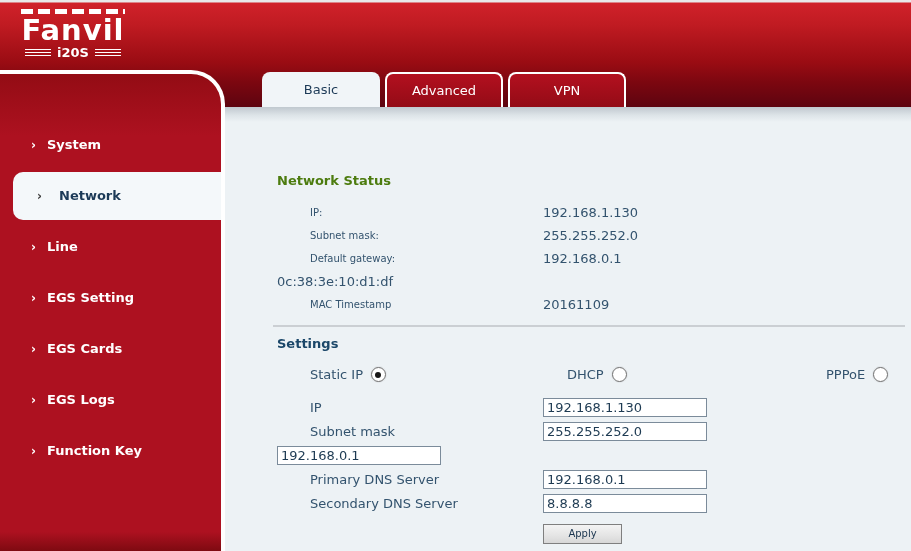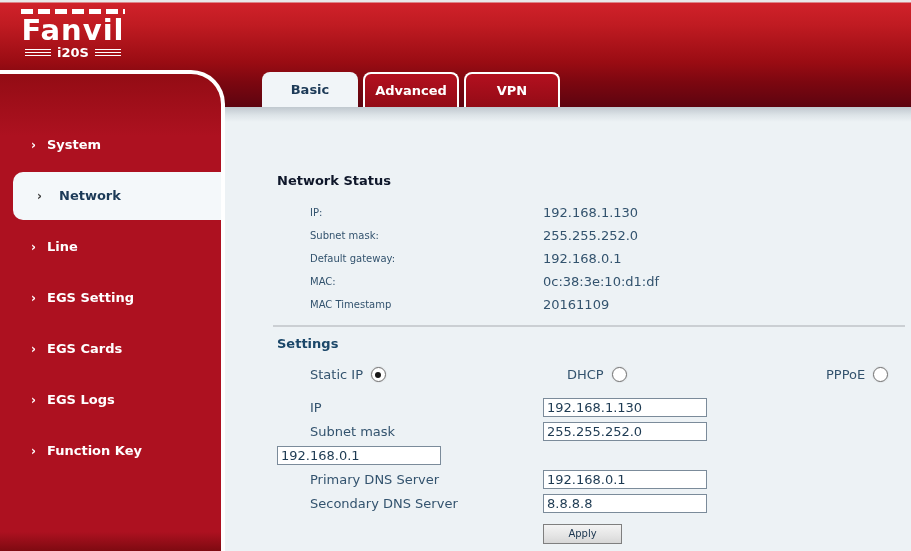--- a/index.html
+++ b/index.html
@@ -19,40 +19,40 @@
   .logo-model{font-size:13px;font-weight:bold;margin:0 6px;line-height:13px;}
 
   
   .tabstrip{position:absolute;left:0;top:62px;width:911px;height:45px;
     background:linear-gradient(180deg,#9a0c13 0,#7c0710 45%,#5d0410 100%);}
   .fadeband{position:absolute;left:0;top:107px;width:911px;height:15px;
     background:linear-gradient(180deg,#c0c8cf 0,#dde4e8 55%,#edf2f5 100%);}
 
   
   .tabs{position:absolute;left:262px;top:72px;display:flex;gap:5px;z-index:5;}
-  .tab{width:96px;height:35px;display:flex;align-items:center;justify-content:center;
-    border-radius:8px 8px 0 0;font-size:13px;font-weight:bold;cursor:pointer;box-sizing:border-box;}
+  .tab{width:118px;height:35px;display:flex;align-items:center;justify-content:center;
+    border-radius:8px 8px 0 0;font-size:13px;font-weight:normal;cursor:pointer;box-sizing:border-box;}
   .tab.inactive{background:linear-gradient(180deg,#b3101f 0,#930b16 100%);
     border:2px solid #fff;border-bottom:none;color:#fff;}
   .tab.active{background:#f1f5f8;color:#1d3a57;}
 
   
   .sidebar{position:absolute;left:0;top:70px;width:221px;height:477px;box-sizing:content-box;
     background:linear-gradient(180deg,#930c14 0%,#ad1120 13%,#ad1120 96%,#7e0a11 100%);
     border-top:4px solid #fff;border-right:4px solid #fff;border-top-right-radius:34px;z-index:4;}
   .menu{list-style:none;margin:0;padding:45px 0 0 0;}
   .menu li{height:51px;display:flex;align-items:center;}
   .menu .item{display:flex;align-items:center;width:100%;height:48px;cursor:pointer;}
   .menu .arrow{width:14px;margin-left:31px;font-size:12px;font-weight:bold;color:#fff;}
   .menu .label{font-size:13px;font-weight:bold;color:#fff;margin-left:2px;}
   .menu li.selected .item{background:#f4f8fa;border-radius:10px 0 0 10px;margin-left:13px;}
   .menu li.selected .arrow{color:#3c3c3c;margin-left:24px;}
   .menu li.selected .label{color:#1c3a57;margin-left:8px;}
   .status{position:absolute;left:277px;top:173px;width:628px;}
-  .status-title{font-size:13px;font-weight:bold;color:#0f172a;margin-bottom:13px;}
+  .status-title{font-size:13px;font-weight:bold;color:#4d7c0f;margin-bottom:13px;}
   .srow{display:flex;height:23px;align-items:center;}
   .srow .slabel{width:233px;margin-left:33px;font-size:10px;color:#33536e;}
   .srow .svalue{font-size:13px;color:#33536e;}
 
   .separator{position:absolute;left:273px;top:325px;width:632px;height:2px;background:#cbcfd3;}
 
   .settings{position:absolute;left:277px;top:336px;width:628px;}
   .settings-title{font-size:13px;font-weight:bold;color:#1b4769;}
   .modes{position:relative;height:22px;margin-top:16px;}
   .mode{position:absolute;display:flex;align-items:center;font-size:13px;color:#33536e;cursor:pointer;}
@@ -159,21 +159,20 @@
     </div>
     <div class="srow">
       <span class="slabel">Subnet mask:</span>
       <span class="svalue">255.255.252.0</span>
     </div>
     <div class="srow">
       <span class="slabel">Default gateway:</span>
       <span class="svalue">192.168.0.1</span>
     </div>
     <div class="srow">
-      <span class="slabel">MAC:</span>
       <span class="svalue">0c:38:3e:10:d1:df</span>
     </div>
     <div class="srow">
       <span class="slabel">MAC Timestamp</span>
       <span class="svalue">20161109</span>
     </div>
   </div>
 
   <div class="separator"></div>
 

